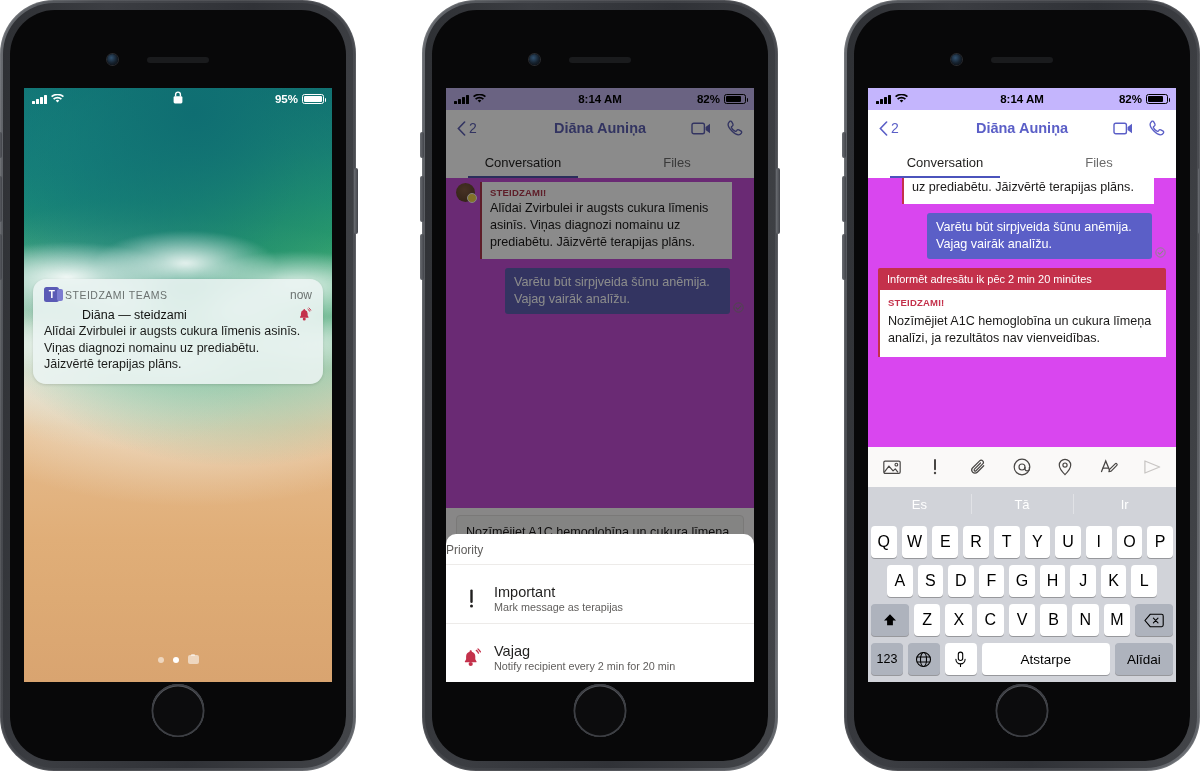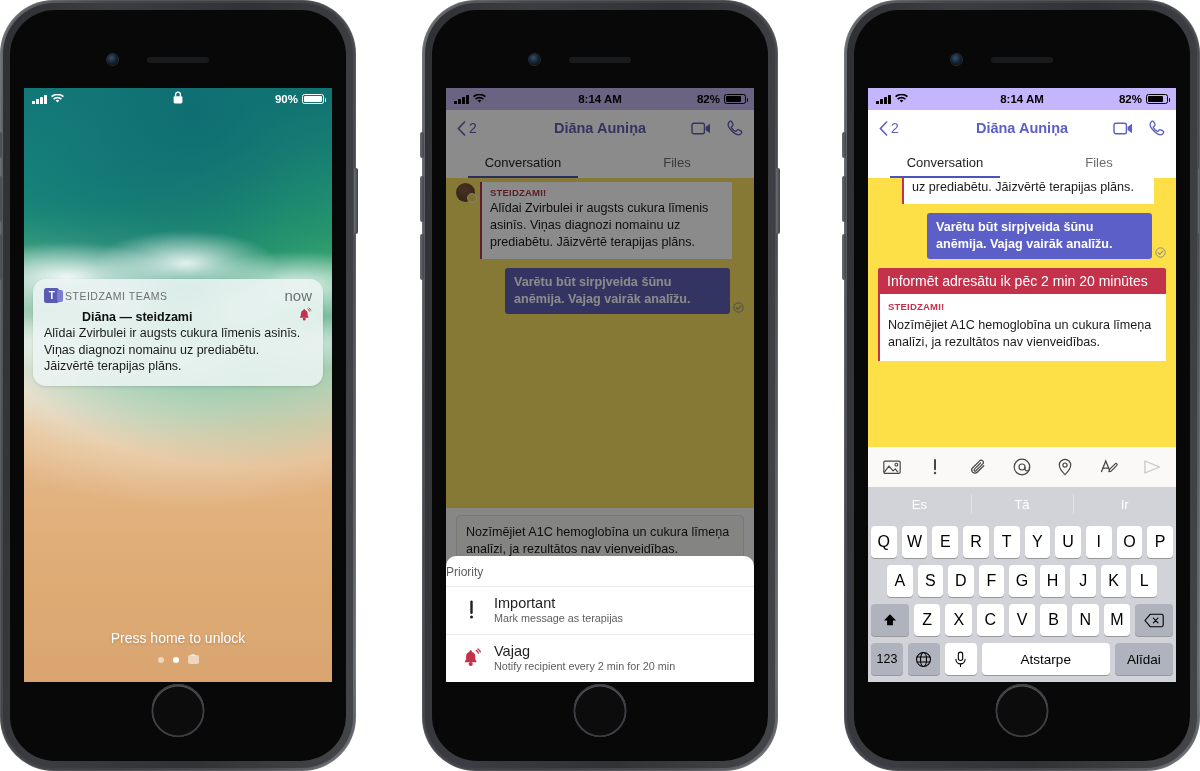--- a/index.html
+++ b/index.html
@@ -139,22 +139,22 @@
     display:flex; align-items:center; justify-content:center;
   }
   .teams-logo span{color:#fff;font-size:10px;font-weight:bold;line-height:1;letter-spacing:-.5px;}
   .teams-logo::after{
     content:""; position:absolute; right:-3.5px; top:1.5px;
     width:6px; height:12px; border-radius:2px; background:#7b7bd0;
   }
   .notif-app {
     font-size:10.5px; color:#6b7270; letter-spacing:.5px; flex:1;
   }
-  .notif-now { font-size:15px; color:#6b7270; }
-  .notif-title { font-size:12.5px; font-weight:bold; color:#10110f; margin-top:6px;padding-left:38px; }
+  .notif-now { font-size:12px; color:#6b7270; }
+  .notif-title { font-size:12.5px; font-weight:normal; color:#10110f; margin-top:6px;padding-left:38px; }
   .notif-body { font-size:12.5px; color:#1a1b19; line-height:1.32; margin-top:1px; }
   .notif-bell { position:absolute; right:11px; top:28px; width:16px; height:16px; }
 
   .unlock-txt {
     position:absolute; left:0; right:0; bottom:36px; text-align:center;
     color:#fff; font-size:14px; font-weight:500; text-shadow:0 1px 3px rgba(0,0,0,.2);
   }
   .dots {
     position:absolute; left:0; right:0; bottom:18px;
     display:flex; justify-content:center; align-items:center; gap:9px;
@@ -183,48 +183,48 @@
   .nav-right { margin-left:auto; display:flex; align-items:center; gap:14px; z-index:2; }
   .tabs { background:#fff; height:32px; display:flex; flex:none; }
   .tab {
     flex:1; display:flex; align-items:center; justify-content:center;
     font-size:13px; color:#6b6b6b; position:relative;
   }
   .tab.active { color:#201f1e; font-weight:500; }
   .tab.active::after {
     content:""; position:absolute; left:14%; right:14%; bottom:0; height:2.5px; background:#4b53bc;
   }
-  .thread { flex:1; background:#fde047; overflow:hidden; position:relative; padding:0 10px; }
+  .thread { flex:1; background:#d946ef; overflow:hidden; position:relative; padding:0 10px; }
 
   .msg-in { display:flex; gap:5px; padding-top:4px; }
   .avatar {
     width:19px; height:19px; border-radius:50%; flex:none;
     background: radial-gradient(circle at 45% 35%, #8a5a3c, #5d3a22);
     position:relative; margin-top:1px;
   }
   .avatar::after {
     content:""; position:absolute; right:-2px; bottom:-1px; width:8px; height:8px;
     border-radius:50%; background:#f8d22a; border:1.3px solid #f3f2f1;
   }
   .bubble-in {
     background:#fff; border-left:2.5px solid #c4314b; padding:5px 10px 8px 8px;
     flex:1; max-width:252px;
   }
   .bubble-urgent-label { font-size:9.5px; color:#c4314b; font-weight:bold; letter-spacing:.2px; }
   .bubble-text { font-size:12.6px; color:#1b1a19; line-height:1.35; margin-top:2px; }
-  .msg-out { display:flex; justify-content:flex-end; align-items:flex-end; gap:3px; margin-top:9px;font-weight:bold; }
+  .msg-out { display:flex; justify-content:flex-end; align-items:flex-end; gap:3px; margin-top:9px; }
   .bubble-out {
     background:#5b5fc7; color:#fff; border-radius:3px; padding:6px 9px;
     font-size:12.6px; line-height:1.35; max-width:225px;
   }
   .check { width:11px; height:11px; flex:none; margin-bottom:1px; }
 
   .urgent-card { margin-top:9px; }
   .urgent-banner {
-    background:#c4314b; color:#fff; font-size:14px; padding:5px 9px;
+    background:#c4314b; color:#fff; font-size:11px; padding:5px 9px;
     border-radius:2px 2px 0 0;
   }
   .urgent-body {
     background:#fff; border-left:2.5px solid #c4314b; padding:7px 10px 10px 8px;
   }
 
   .compose { background:#faf9f8; flex:none; }
   .compose-box {
     margin:7px 10px 0; background:#f3f2f1; border:1px solid #e1dfdd;
     border-radius:4px; padding:8px 9px; font-size:12.6px; color:#1b1a19; line-height:1.35;
@@ -264,21 +264,21 @@
 
   
   .dim-layer { position:absolute; inset:0; background:rgba(0,0,0,.30); z-index:5; pointer-events:none; }
 
   
   .sheet {
     position:absolute; left:0; right:0; bottom:0; background:#fff;
     border-radius:10px 10px 0 0; z-index:6; overflow:hidden;
   }
   .sheet-title { text-align:left; font-size:12px; color:#605e5c; padding:9px 0 7px; }
-  .sheet-item { display:flex; align-items:center; gap:12px; padding:8px 14px 10px; border-top:1px solid #edebe9; }
+  .sheet-item { display:flex; align-items:center; gap:12px; padding:19px 14px 10px; border-top:1px solid #edebe9; }
   .sheet-icon { width:22px; display:flex; justify-content:center; flex:none; }
   .sheet-name { font-size:14.5px; color:#201f1e; }
   .sheet-desc { font-size:10.8px; color:#605e5c; margin-top:1px; }
 </style>
 </head>
 <body>
 
 <div class="stage">
 
   <div class="phone" style="left:0;top:0;">
@@ -311,21 +311,21 @@
             <path d="M6.5 8.6 4.7 6.6a2.8 2.8 0 0 1 3.6 0z" fill="currentColor"></path>
             <path d="M6.5 4.6a5 5 0 0 1 3.3 1.25l1.2-1.35a6.9 6.9 0 0 0-9 0l1.2 1.35A5 5 0 0 1 6.5 4.6z" fill="currentColor"></path>
             <path d="M6.5 1.2a8.4 8.4 0 0 1 5.4 2l1.05-1.2a10 10 0 0 0-12.9 0L1.1 3.2a8.4 8.4 0 0 1 5.4-2z" fill="currentColor"></path>
           </svg>
         </div>
         <svg class="lock-lock" viewBox="0 0 10 13">
           <rect x="0.6" y="5.2" width="8.8" height="7.2" rx="1.4" fill="#fff"></rect>
           <path d="M2.6 5.4V3.5a2.4 2.4 0 0 1 4.8 0v1.9" fill="none" stroke="#fff" stroke-width="1.4"></path>
         </svg>
         <div class="sb-right">
-          <span>90%</span>
+          <span>95%</span>
           <span class="batt">
               <b style="width:100%"></b>
             </span>
         </div>
       </div>
 
       <div class="lock-time">8:14</div>
       <div class="lock-date">Thursday, February 7</div>
 
       <div class="notif">
@@ -338,21 +338,20 @@
         </div>
         <div class="notif-title">Diāna — steidzami</div>
         <div class="notif-body">Alīdai Zvirbulei ir augsts cukura līmenis asinīs. Viņas diagnozi nomainu uz prediabētu. Jāizvērtē terapijas plāns.</div>
         <svg class="notif-bell" viewBox="0 0 18 18">
           <path d="M8.4 3.1c0-.5.4-.9.9-.9s.9.4.9.9v.4a3.9 3.9 0 0 1 2.9 3.7v2.4l1 1.7c.2.3 0 .7-.4.7H4.9c-.4 0-.6-.4-.4-.7l1-1.7V7.2a3.9 3.9 0 0 1 2.9-3.7z" fill="#c4314b"></path>
           <circle cx="9.3" cy="13.4" r="1.7" fill="#c4314b"></circle>
           <path d="M13.4 2.4a5.3 5.3 0 0 1 1.9 2.3M14.6 1.1a7.2 7.2 0 0 1 2 2.5" stroke="#c4314b" stroke-width="1.1" fill="none" stroke-linecap="round"></path>
         </svg>
       </div>
 
-      <div class="unlock-txt">Press home to unlock</div>
       <div class="dots">
         <i></i>
         <i class="on"></i>
         <span class="cam"></span>
       </div>
     </div>
   </div>
 
   <div class="phone" style="left:422px;top:0;">
     <div class="phone-body"></div>

